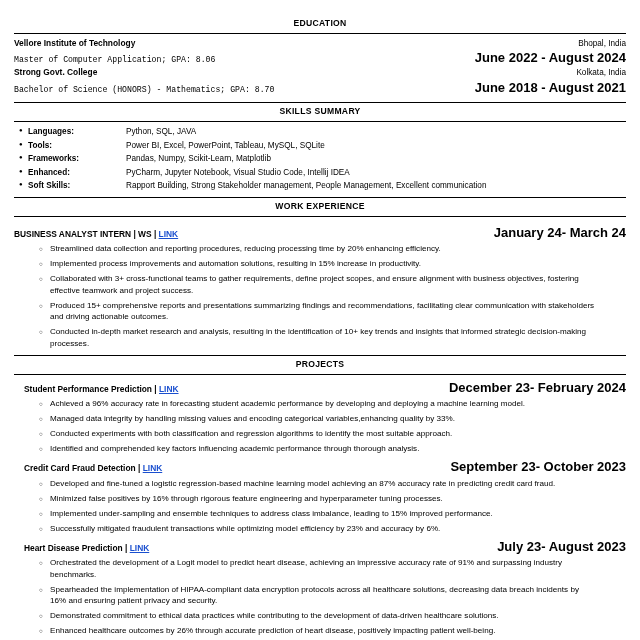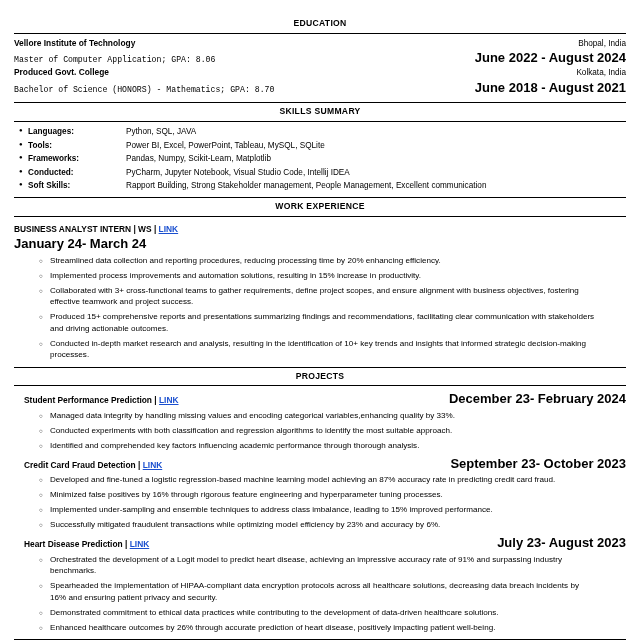--- a/index.html
+++ b/index.html
@@ -110,21 +110,20 @@
     top: 0;
     font-size: 6.2px;
     line-height: 1.9;
   }
   .link {
     color: #1a4fcf;
     font-weight: bold;
   }
   .job-header {
     margin-top: 7px;
-    flex-direction: column;
   }
   .proj-header {
     margin-top: 2px;
     padding-left: 10px;
   }
   .proj-title {
     font-weight: bold;
     font-size: 8.4px;
   }
   .sec-wrap {
@@ -146,21 +145,21 @@
         <div class="right-plain">Bhopal, India</div>
       </div>
       <div class="row">
         <div class="sub">Master of Computer Application; GPA: 8.06</div>
         <div class="right-bold">June 2022 - August 2024</div>
       </div>
     </div>
 
     <div class="edu-block">
       <div class="row">
-        <div class="left-bold">Produced Govt.  College</div>
+        <div class="left-bold">Strong Govt.  College</div>
         <div class="right-plain">Kolkata, India</div>
       </div>
       <div class="row">
         <div class="sub">Bachelor of Science (HONORS) - Mathematics; GPA: 8.70</div>
         <div class="right-bold">June 2018 - August 2021</div>
       </div>
     </div>
   </div>
 
   <div class="sec-wrap">
@@ -174,21 +173,21 @@
       </li>
       <li>
         <span class="skill-label">Tools:</span>
         <span class="skill-val">Power BI, Excel, PowerPoint, Tableau, MySQL, SQLite</span>
       </li>
       <li>
         <span class="skill-label">Frameworks:</span>
         <span class="skill-val">Pandas, Numpy, Scikit-Learn, Matplotlib</span>
       </li>
       <li>
-        <span class="skill-label">Conducted:</span>
+        <span class="skill-label">Enhanced:</span>
         <span class="skill-val">PyCharm, Jupyter Notebook, Visual Studio Code, Intellij IDEA</span>
       </li>
       <li>
         <span class="skill-label">Soft  Skills:</span>
         <span class="skill-val">Rapport Building, Strong Stakeholder management, People Management, Excellent communication</span>
       </li>
     </ul>
   </div>
 
   <div class="sec-wrap">
@@ -218,20 +217,21 @@
     <div class="rule"></div>
 
     <div>
       <div class="row proj-header">
         <div class="proj-title">
           <span>Student Performance Prediction | </span><a class="link" href="#">LINK</a>
         </div>
         <div class="right-bold">December 23- February 2024</div>
       </div>
       <ul class="hollow">
+        <li>Achieved a 96% accuracy rate in forecasting student academic performance by developing and deploying a machine learning model.</li>
         <li>Managed data integrity by handling missing values and encoding categorical variables,enhancing quality by 33%.</li>
         <li>Conducted experiments with both classification and regression algorithms to identify the most suitable approach.</li>
         <li>Identified and comprehended key factors influencing academic performance through thorough analysis.</li>
       </ul>
     </div>
 
     <div>
       <div class="row proj-header">
         <div class="proj-title">
           <span>Credit Card Fraud Detection | </span><a class="link" href="#">LINK</a>

